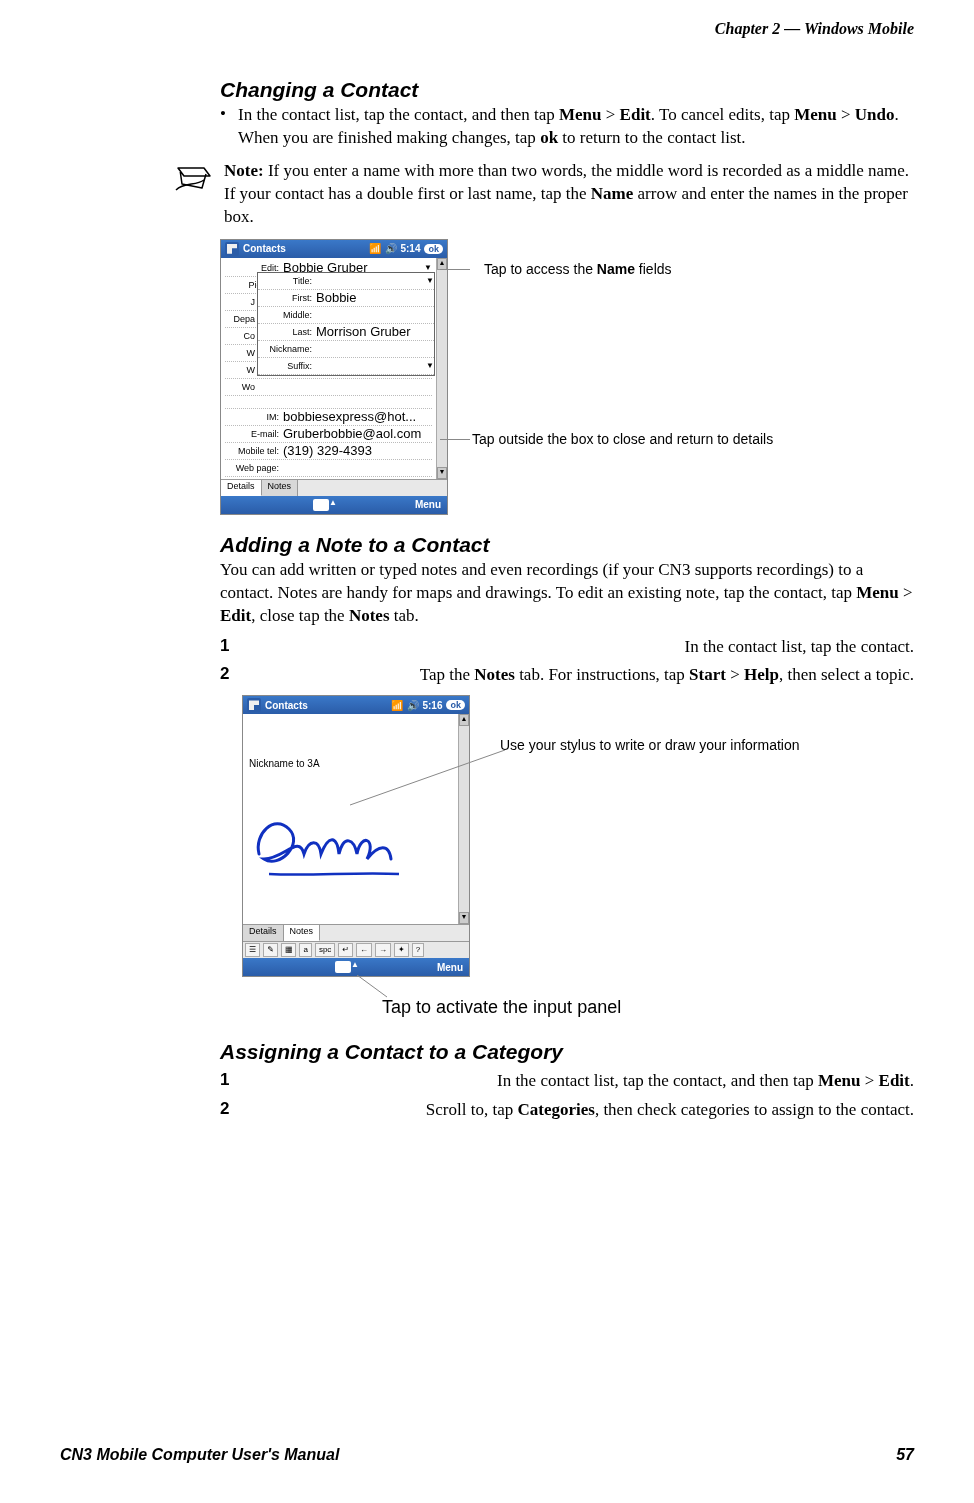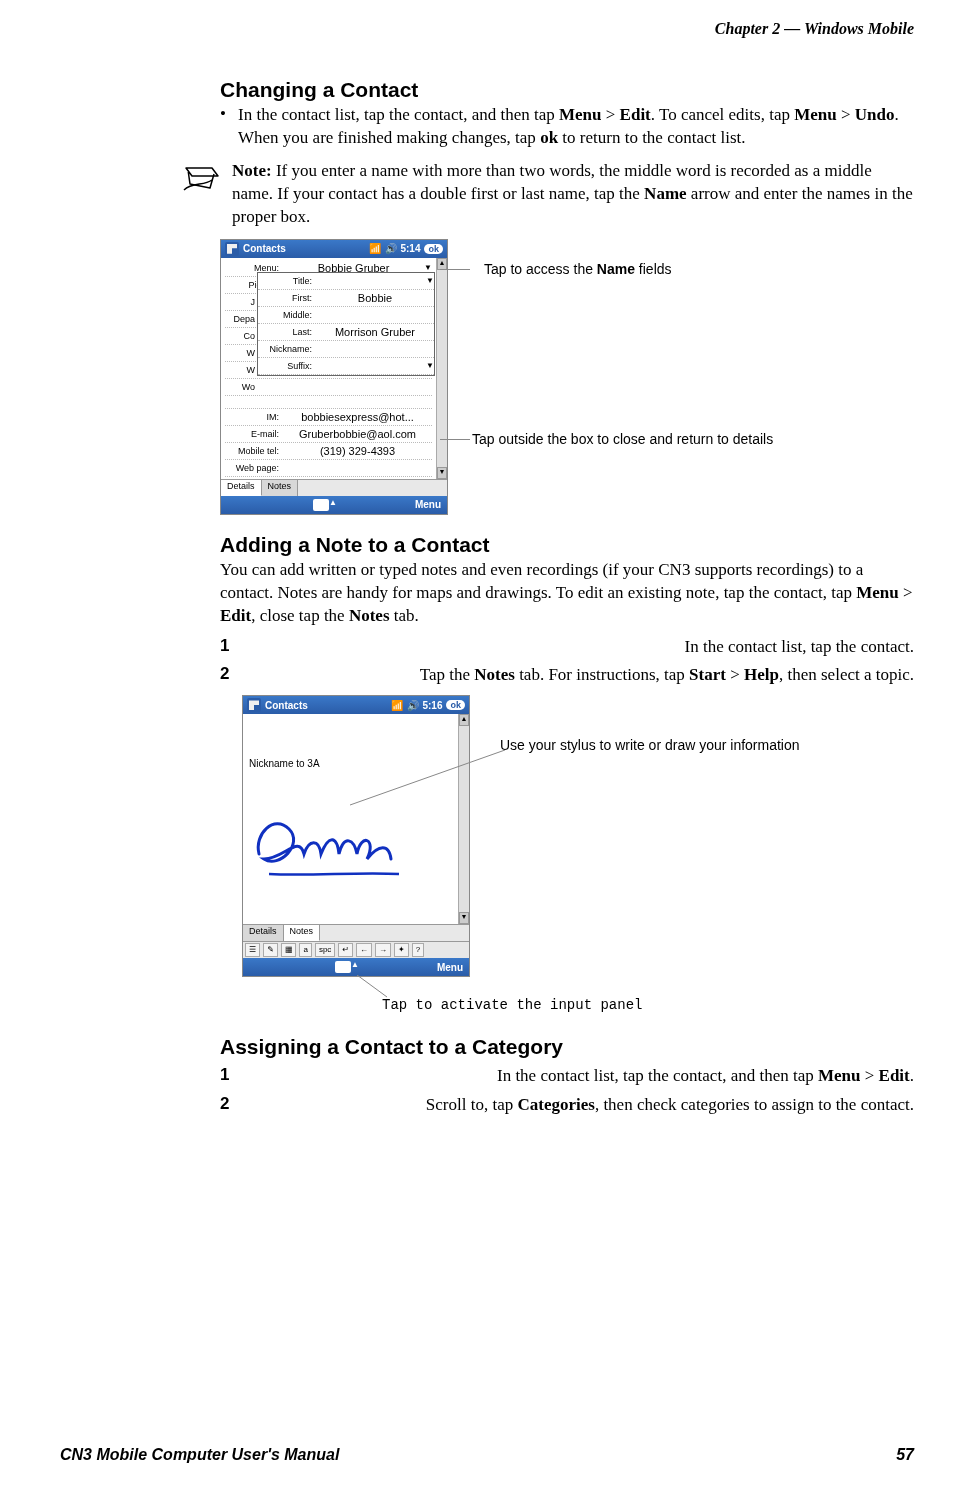--- a/index.html
+++ b/index.html
@@ -24,39 +24,40 @@
     font-weight: bold;
     font-size: 16px;
     margin-bottom: 40px;
   }
   .main {
     margin-left: 160px;
     margin-right: 0;
   }
   h3.section {
     font-family: Arial, Helvetica, sans-serif;
+    font-style: italic;
     font-weight: 900;
     font-size: 21px;
     margin: 0 0 2px 0;
   }
   .bullet {
     display: flex;
     margin: 2px 0 10px 0;
   }
   .bullet .dot {
     width: 18px;
     flex-shrink: 0;
   }
   .bullet .txt {
     flex: 1;
     line-height: 1.35;
   }
   .noteblock {
     display: flex;
-    margin: 6px 0 10px 12px;
+    margin: 6px 0 10px 4px;
   }
   .note-icon {
     width: 40px;
     flex-shrink: 0;
     margin-left: -50px;
     margin-right: 10px;
     padding-top: 2px;
   }
   .note-text {
     flex: 1;
@@ -167,24 +168,23 @@
     border-bottom: 1px dotted #bbb;
   }
   .wm-label {
     width: 54px;
     text-align: right;
     padding-right: 4px;
     font-size: 9px;
   }
   .wm-value {
     flex: 1;
-    font-size: 11px;
+    font-size: 13px;
     overflow: hidden;
     white-space: nowrap;
-    text-align: center;
   }
   .wm-dropdown {
     position: absolute;
     top: 14px;
     left: 36px;
     width: 176px;
     background: #fff;
     border: 1px solid #666;
     z-index: 2;
   }
@@ -281,22 +281,22 @@
   .wm-inputbar span {
     border: 1px solid #aaa;
     padding: 0 3px;
     background: #f4f4f4;
     height: 12px;
     line-height: 12px;
     font-size: 8px;
   }
   b { font-weight: bold; }
   .below-callout {
-    font-family: Liberation Mono, monospace;
-    font-size: 14px;
+    font-family: Liberation Sans, sans-serif;
+    font-size: 18px;
     text-align: center;
     margin-top: 20px;
     position: relative;
   }
 </style>
 </head>
 <body>
 
 <div class="page">
   <div class="header">Chapter 2 —  Windows Mobile</div>
@@ -330,21 +330,21 @@
           <span>Contacts</span>
           <span class="spacer"></span>
           <span>📶</span>
           <span style="margin:0 3px;">🔊</span>
           <span>5:14</span>
           <span class="ok">ok</span>
         </div>
         <div style="display:flex;">
           <div class="wm-body" style="flex:1;">
             <div class="wm-row">
-                <div class="wm-label">Menu:</div>
+                <div class="wm-label">Edit:</div>
                 <div class="wm-value">Bobbie Gruber</div>
                 <span style="font-size:8px;">▼</span>
               </div>
             <div class="wm-row">
                 <div class="wm-label">Picture:</div>
                 <div class="wm-value">Select a picture...</div>
               </div>
             <div class="wm-row">
                 <div class="wm-label" style="width:30px;">J</div>
               </div>

